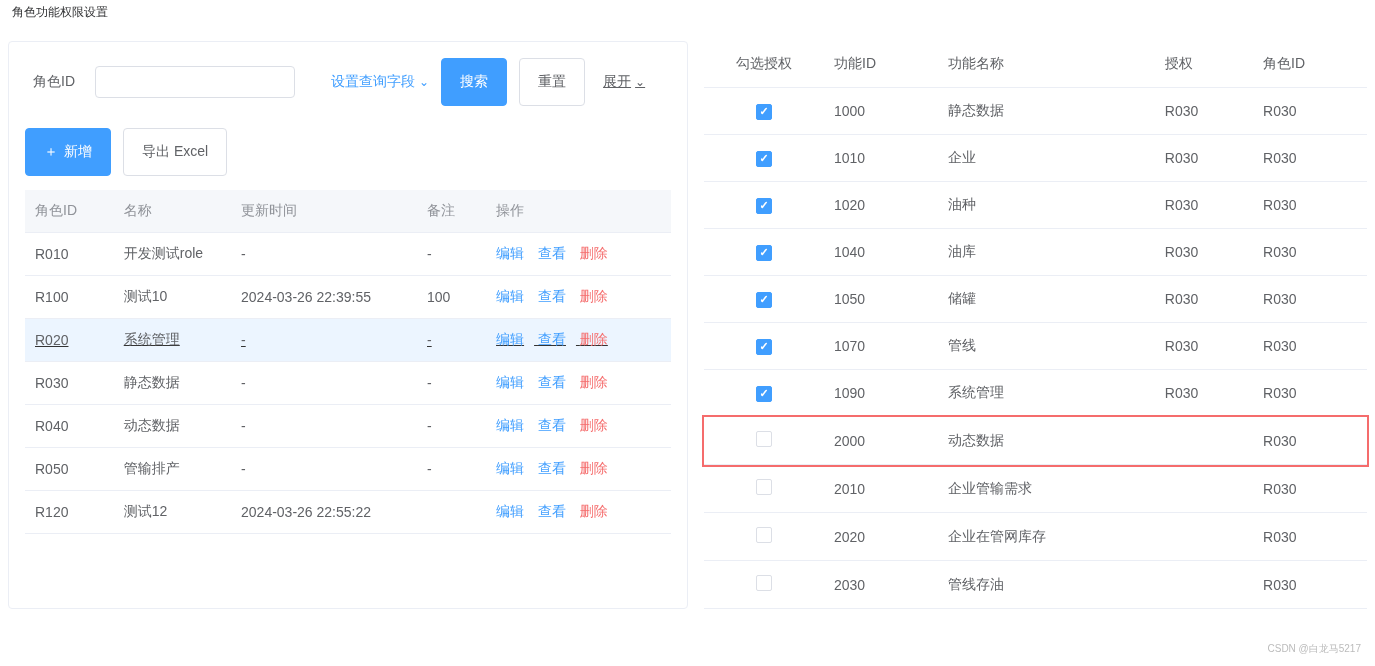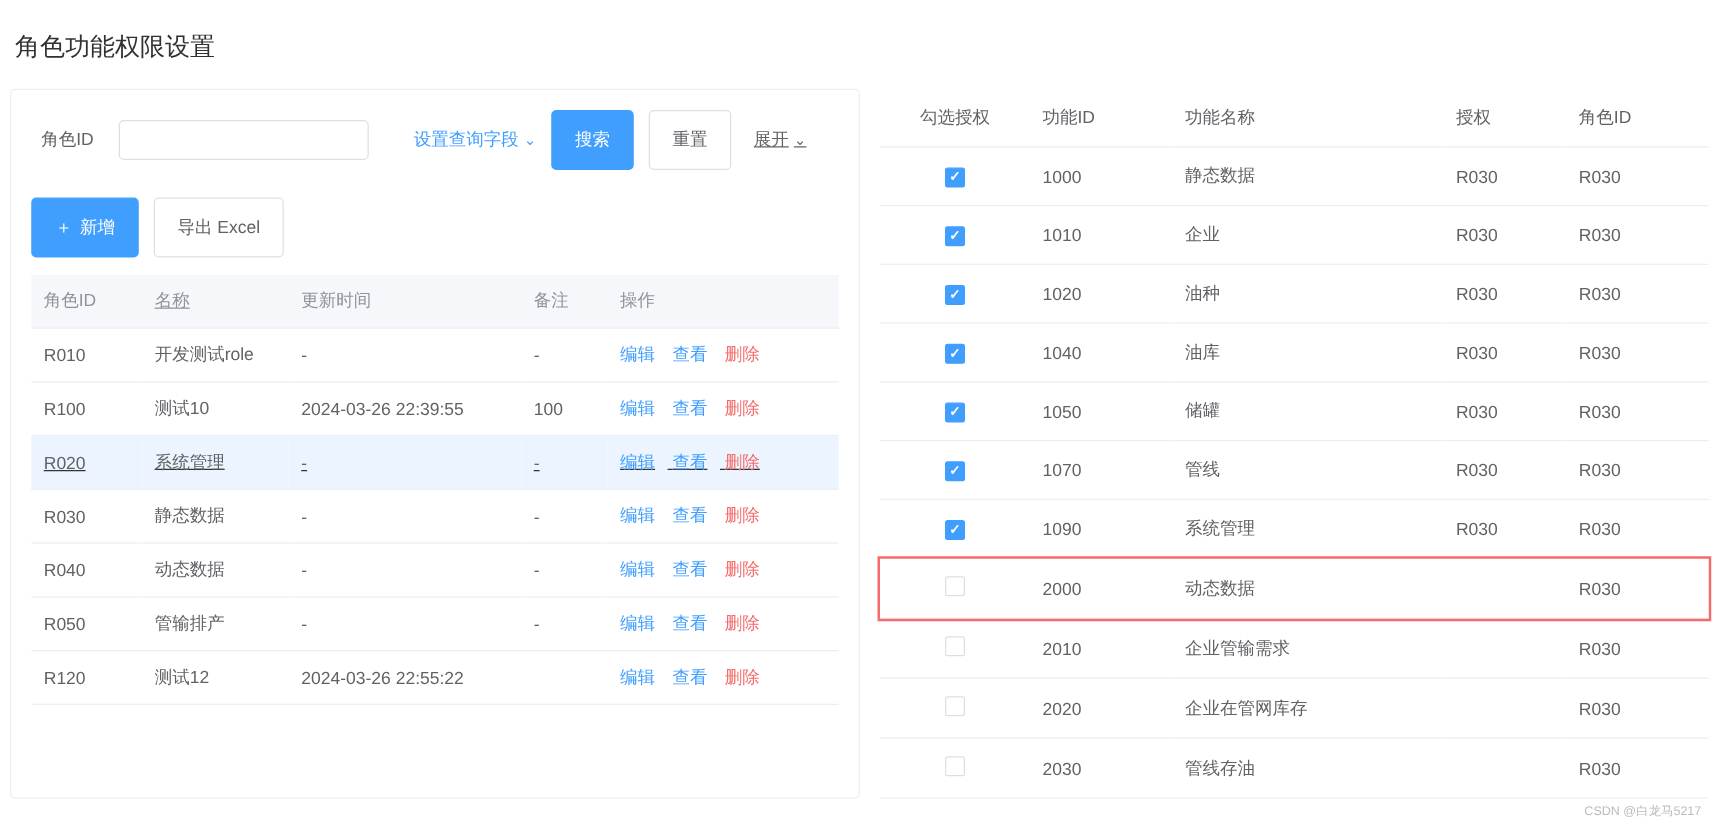--- a/index.html
+++ b/index.html
@@ -1,17 +1,17 @@
 <!DOCTYPE html>
 <html><head>
   <meta charset="utf-8">
   <style>
     * { box-sizing: border-box; margin: 0; padding: 0; }
     body { font-family: -apple-system, BlinkMacSystemFont, "Segoe UI", "PingFang SC", "Microsoft YaHei", sans-serif; font-size: 14px; color: #333; background: #fff; }
-    .page-title { font-size: 20px; padding: 24px 12px 20px; color: #303133; }
+    .page-title { font-size: 12px; padding: 4px 12px 20px; color: #303133; }
     .container { display: flex; gap: 16px; padding: 0 8px; }
     .left-panel { width: 680px; background: #fff; border: 1px solid #ebeef5; border-radius: 4px; padding: 16px 16px 0; }
     .search-row { display: flex; align-items: center; gap: 12px; margin-bottom: 22px; }
     .label { color: #606266; font-size: 14px; min-width: 50px; text-align: right; margin-right: 8px; }
     .input { height: 32px; width: 200px; border: 1px solid #dcdfe6; border-radius: 4px; padding: 0 10px; outline: none; font-size: 14px; }
     .link-btn { color: #409eff; font-size: 14px; cursor: pointer; display: inline-flex; align-items: center; gap: 4px; margin-left: 24px; }
     .btn { height: 48px; border-radius: 4px; padding: 16px 18px; font-size: 14px; cursor: pointer; border: 1px solid transparent; display: inline-flex; align-items: center; }
     .btn-primary { background: #409eff; color: #fff; border-color: #409eff; }
     .btn-default { background: #fff; color: #606266; border-color: #dcdfe6; }
     .action-row { display: flex; gap: 12px; margin-bottom: 14px; }
@@ -64,21 +64,21 @@
         <span>＋</span>
         <span>新增</span>
       </button>
       <button class="btn btn-default">导出 Excel</button>
     </div>
 
     <table class="left-table">
       <thead>
         <tr>
           <th style="width:90px;">角色ID</th>
-          <th style="width:120px;text-decoration:underline;">名称</th>
+          <th style="width:120px;">名称</th>
           <th style="width:190px;">更新时间</th>
           <th style="width:70px;">备注</th>
           <th class="col-op">操作</th>
         </tr>
       </thead>
       <tbody id="left-body">
           <tr>
     <td>R010</td>
     <td>开发测试role</td>
     <td>-</td>

